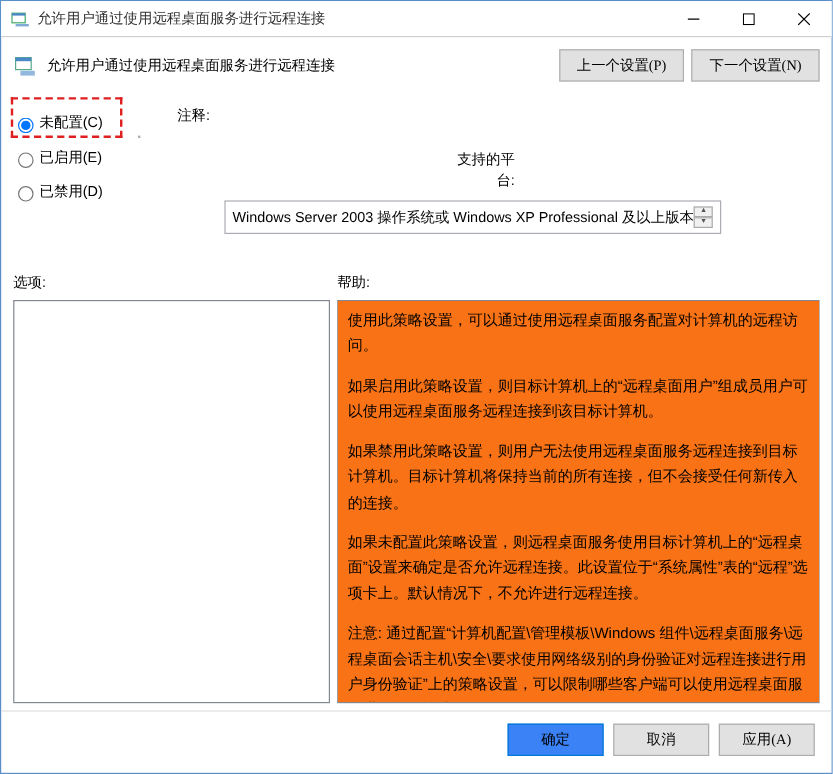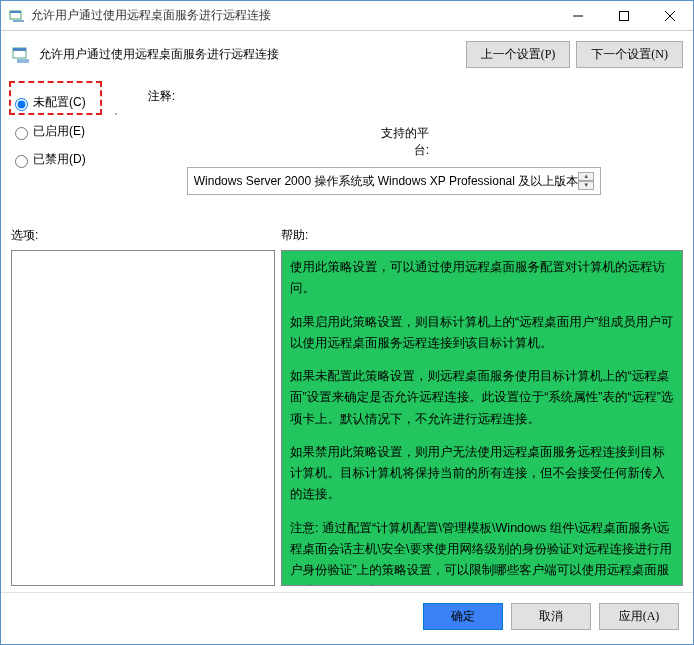--- a/index.html
+++ b/index.html
@@ -135,21 +135,21 @@
     min-height: 0;
   }
   .options-panel {
     width: 264px;
     border: 1px solid #828790;
     background: #fff;
   }
   .help-panel {
     flex: 1;
     border: 1px solid #828790;
-    background: #22c55e;
+    background: #f97316;
     overflow-y: scroll;
     padding: 6px 8px;
     line-height: 1.7;
     font-size: 12.5px;
   }
   .help-panel p { margin: 0 0 12px 0; }
 
   .footer {
     display: flex;
     justify-content: flex-end;
@@ -235,42 +235,42 @@
     </div>
 
     <div class="fields-col">
       <div class="field-row">
         <div class="field-label">注释:</div>
         <div class="comment-box"></div>
       </div>
       <div class="field-row" style="align-items:center;">
         <div class="field-label">支持的平台:</div>
         <div class="platform-box">
-          <span>Windows Server 2000 操作系统或 Windows XP Professional 及以上版本</span>
+          <span>Windows Server 2003 操作系统或 Windows XP Professional 及以上版本</span>
           <div class="spin">
             <div class="spin-btn">▲</div>
             <div class="spin-btn">▼</div>
           </div>
         </div>
       </div>
     </div>
   </div>
 
   <div class="labels-row">
     <div class="options-label">选项:</div>
     <div class="help-label">帮助:</div>
   </div>
 
   <div class="panels-row">
     <div class="options-panel"></div>
     <div class="help-panel">
       <p>使用此策略设置，可以通过使用远程桌面服务配置对计算机的远程访问。</p>
       <p>如果启用此策略设置，则目标计算机上的“远程桌面用户”组成员用户可以使用远程桌面服务远程连接到该目标计算机。</p>
+      <p>如果禁用此策略设置，则用户无法使用远程桌面服务远程连接到目标计算机。目标计算机将保持当前的所有连接，但不会接受任何新传入的连接。</p>
       <p>如果未配置此策略设置，则远程桌面服务使用目标计算机上的“远程桌面”设置来确定是否允许远程连接。此设置位于“系统属性”表的“远程”选项卡上。默认情况下，不允许进行远程连接。</p>
-      <p>如果禁用此策略设置，则用户无法使用远程桌面服务远程连接到目标计算机。目标计算机将保持当前的所有连接，但不会接受任何新传入的连接。</p>
       <p>注意: 通过配置“计算机配置\管理模板\Windows 组件\远程桌面服务\远程桌面会话主机\安全\要求使用网络级别的身份验证对远程连接进行用户身份验证”上的策略设置，可以限制哪些客户端可以使用远程桌面服务进行远程连接。</p>
 
     </div>
   </div>
 
   <div class="footer">
     <button class="win-btn primary-btn">确定</button>
     <button class="win-btn">取消</button>
     <button class="win-btn">应用(A)</button>
   </div>

